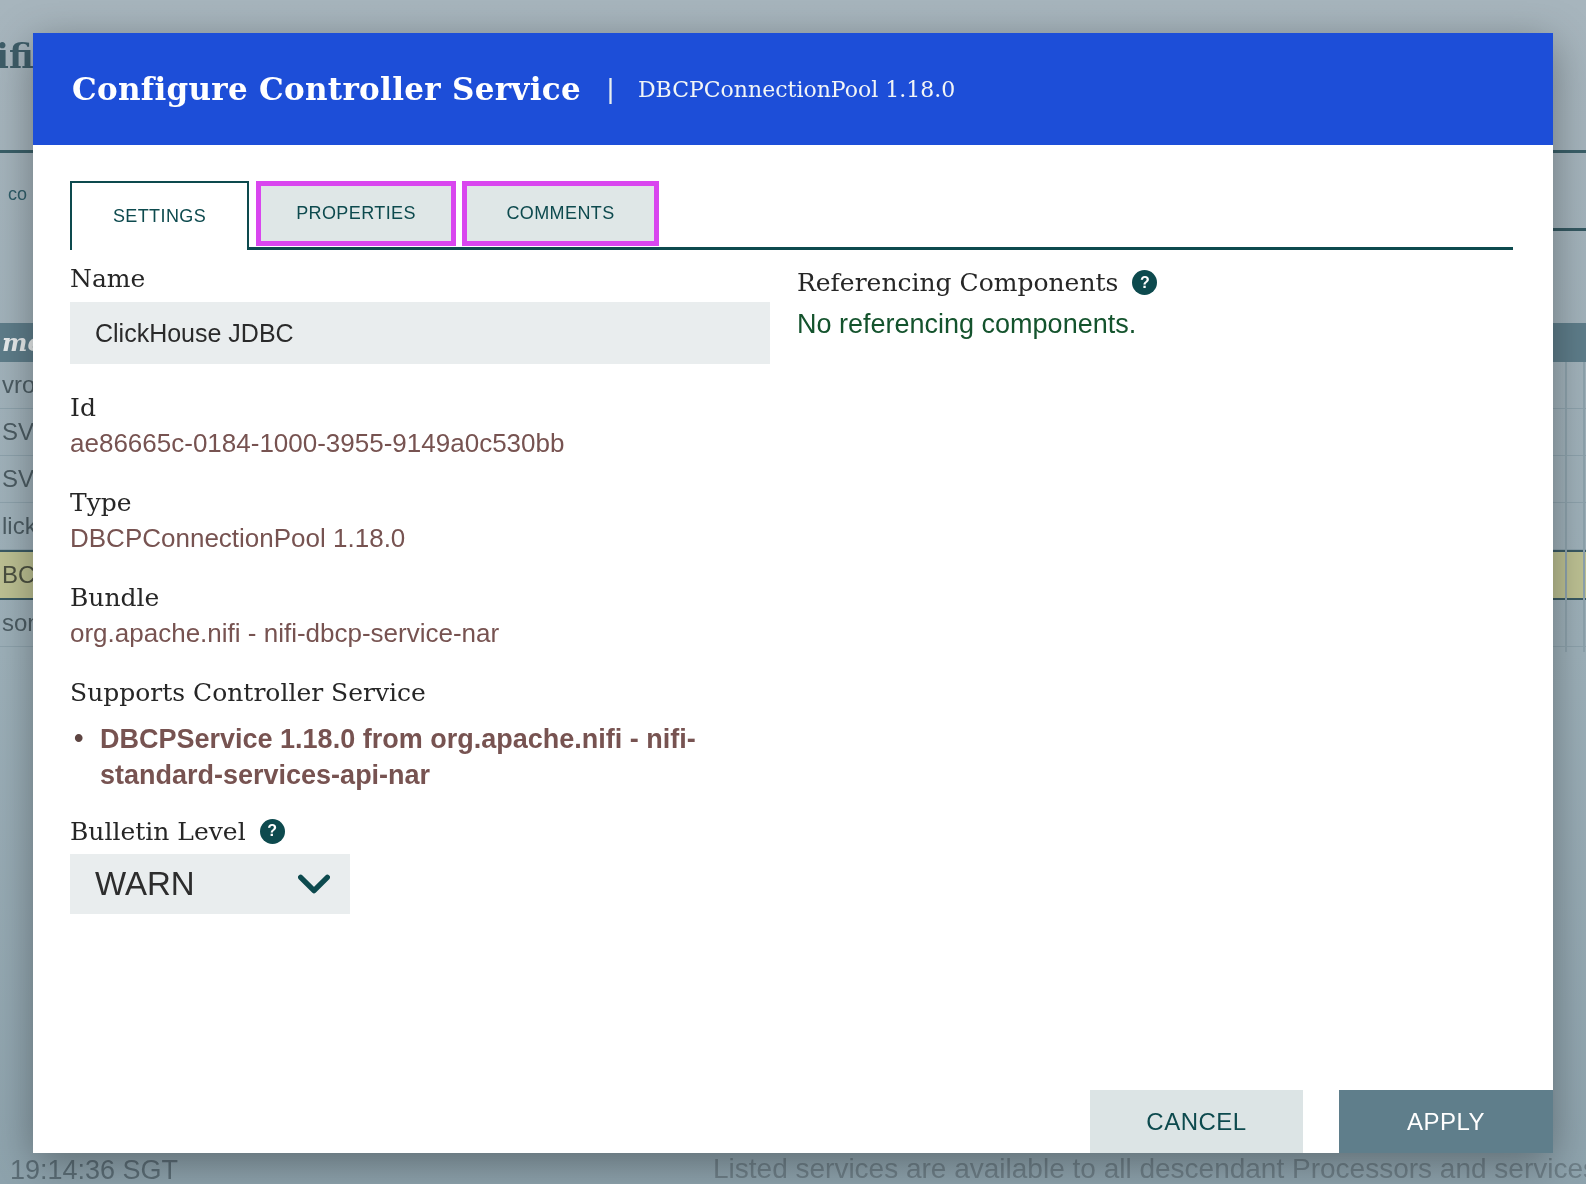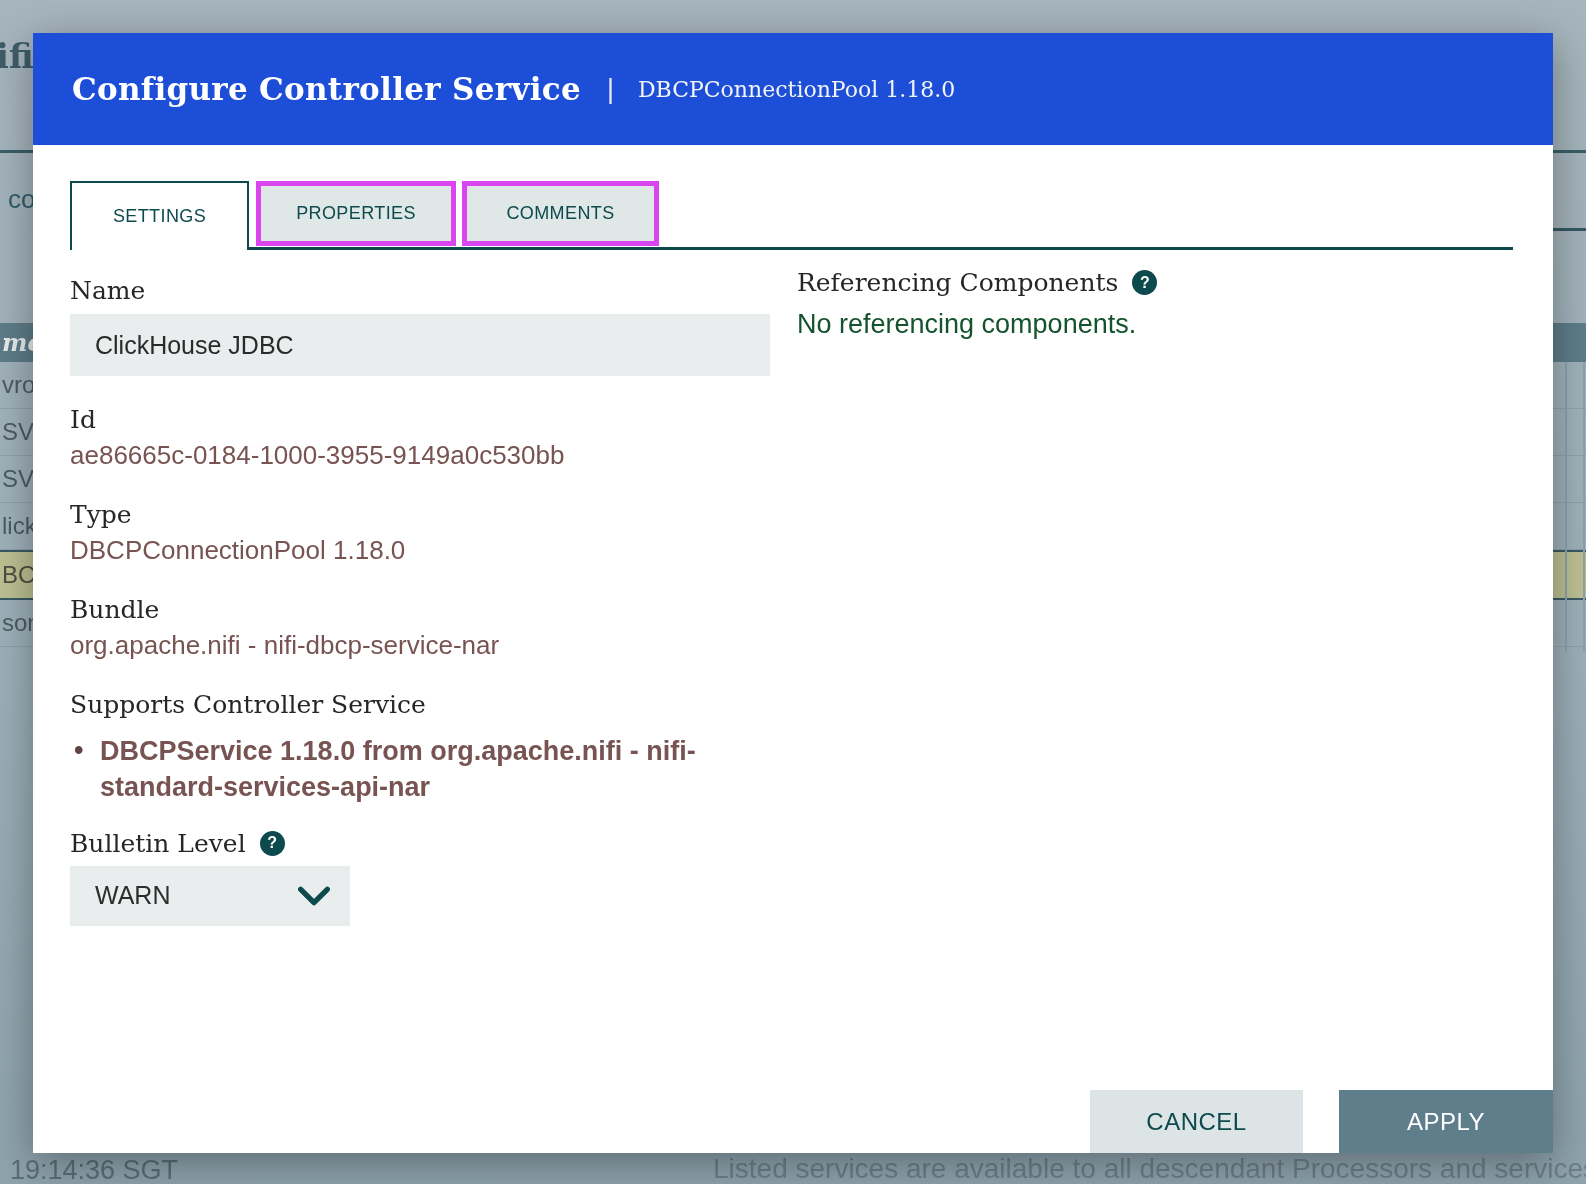--- a/index.html
+++ b/index.html
@@ -8,21 +8,21 @@
     font-family:"Liberation Sans", sans-serif;
     background:linear-gradient(180deg,#a7b5bd 0%, #9db0b9 55%, #8ea3ad 100%);
     position:relative;
   }
 
   
   .backdrop { position:absolute; inset:0; z-index:0; }
   .bd-page-title { position:absolute; left:-4px; top:36px; font-family:"DejaVu Serif",serif;
     font-weight:bold; font-size:34px; color:#3e5d68; }
   .bd-line-1 { position:absolute; left:0; top:150px; width:100%; height:3px; background:#3a5f68; }
-  .bd-tab-frag { position:absolute; left:8px; top:184px; font-size:26px; color:#2f5d69; }
+  .bd-tab-frag { position:absolute; left:8px; top:184px; font-size:18px; color:#2f5d69; }
   .bd-tabline { position:absolute; left:900px; top:228px; right:0; height:3px; background:#355962; }
   .bd-thead { position:absolute; left:0; top:323px; width:100%; height:39px; background:#5e7d8a; }
   .bd-thead-frag { position:absolute; left:2px; top:5px; color:#e9edee; font-size:24px;
     font-style:italic; font-weight:bold; font-family:"DejaVu Serif",serif; }
   .bd-rows { position:absolute; left:0; top:362px; width:100%; }
   .bd-row { height:47px; border-bottom:1px solid #8da2ac; font-size:24px; color:#4c5c63;
     display:flex; align-items:center; padding-left:2px; }
   .bd-row.selected { background:#bdc193; border-top:2px solid #3a5a63; border-bottom:2px solid #3a5a63;
     height:50px; color:#4b5040; }
   .bd-vline1 { position:absolute; left:1565px; top:362px; width:2px; height:290px; background:#8da2ac; }
@@ -46,33 +46,33 @@
   .tab.active { width:179px; height:69px; background:#fff; border:2px solid #0d4a4e; border-bottom:none; z-index:2; }
   .tab.plain { height:65px; background:#dfe7e7; border:5px solid #d946ef; }
   .tab.props { width:200px; margin-left:1px; }
   .tab.comments { width:197px; }
 
   
   .col-left { position:absolute; left:37px; top:219px; width:700px; }
   .col-right { position:absolute; left:764px; top:219px; width:710px; }
   .field-label { font-family:"DejaVu Serif",serif; font-size:25px; color:#262626; }
   .label-row { display:flex; align-items:center; gap:14px; }
-  .mt-name { margin-top:24px; }
+  .mt-name { margin-top:12px; }
   .name-input { margin-top:9px; width:700px; height:62px; background:#e9edee; border:none; outline:none;
     font-family:"Liberation Sans",sans-serif; font-size:25px; color:#2a2a2a; padding:0 0 0 25px; }
   .mt-sec { margin-top:29px; }
   .value { margin-top:6px; font-size:26px; color:#775351; }
   .supports-list { margin-top:14px; list-style:none; }
   .supports-list li { position:relative; padding-left:30px; width:690px; font-size:27px; font-weight:bold;
     color:#775351; line-height:1.35; }
   .supports-list li::before { content:"\2022"; position:absolute; left:4px; top:-1px; color:#5e4542; font-size:27px; }
   .mt-bulletin { margin-top:23px; }
   .select { margin-top:8px; width:280px; height:60px; background:#e9edee; display:flex; align-items:center;
     justify-content:space-between; padding:0 20px 0 25px; cursor:pointer; }
-  .select-value { font-size:25px; color:#2d2d2d; }
+  .select-value { font-size:33px; color:#2d2d2d; }
   .chevron { width:32px; height:22px; }
 
   .help-icon { width:25px; height:25px; border-radius:50%; background:#0d4a4e; color:#fff;
     display:inline-flex; align-items:center; justify-content:center; font-size:16px; font-weight:bold; cursor:pointer; }
   .ref-empty { margin-top:12px; font-size:27px; color:#14532d; }
 
   
   .actions { position:absolute; right:0; bottom:0; display:flex; }
   .btn { height:63px; display:flex; align-items:center; justify-content:center; font-size:24px;
     font-weight:normal; letter-spacing:.5px; cursor:pointer; border:none; }

